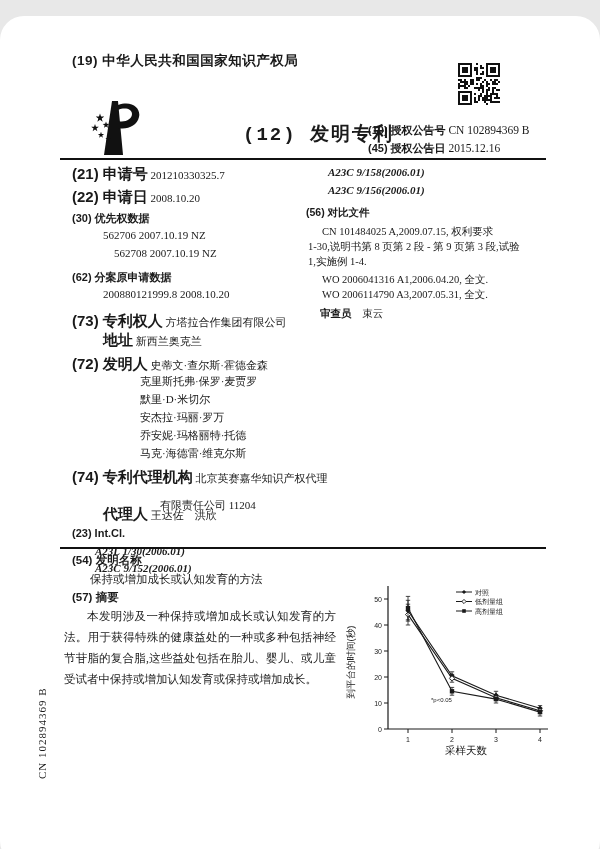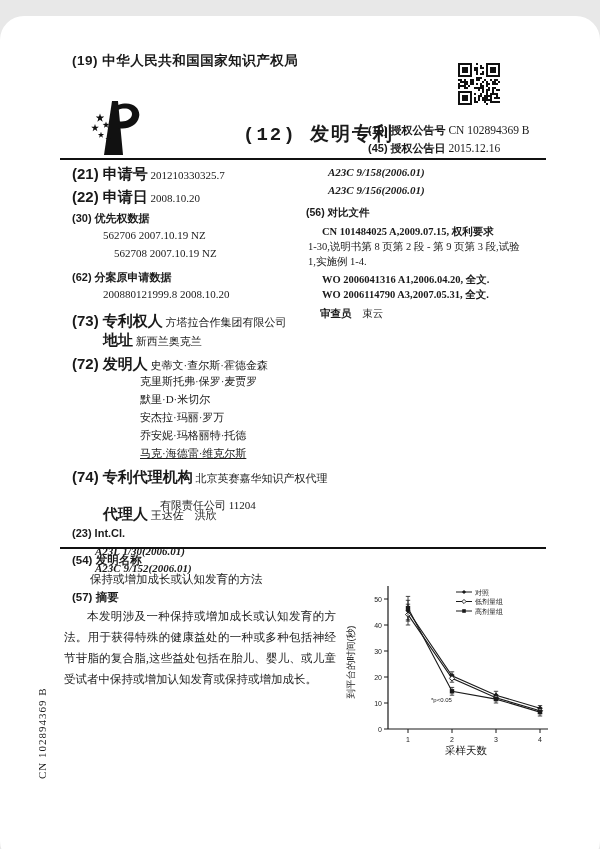--- a/index.html
+++ b/index.html
@@ -17,21 +17,21 @@
   .office{font-size:13.5px;letter-spacing:0.5px;}
   .doctype{font-size:19px;letter-spacing:2px;}
   .publine{font-size:11px;white-space:nowrap;}
   .publine .val{font-size:11.5px;}
   .rule{background:#111;height:2px;}
   .row{font-size:11px;white-space:nowrap;}
   .row .lbl{font-size:15px;}
   .ipc{font-style:italic;font-weight:bold;font-size:11px;}
   .rcol{font-size:10.5px;white-space:nowrap;}
   .refblock{font-size:10.5px;line-height:15px;width:246px;white-space:nowrap;}
-  .refblock .r-ind{padding-left:14px;font-weight:bold;}
+  .refblock .r-ind{padding-left:14px;}
   .refblock .r-gap{margin-top:3px;}
   .pages{font-size:10.5px;}
   .title-sec{font-size:11.5px;}
   .abstract{
     font-size:11.5px;line-height:21px;text-align:justify;
     text-indent:2em;white-space:normal;
   }
   .sidecode{
     font-size:11px;letter-spacing:1px;
     transform:rotate(-90deg);transform-origin:0 0;white-space:nowrap;
@@ -320,21 +320,21 @@
   </div>
 
   <div class="abs row" style="left:72px;top:339px;">
     <span class="lbl">(72) 发明人</span>
     <span class="val">史蒂文·查尔斯·霍德金森</span>
   </div>
   <div class="abs row val" style="left:140px;top:358px;">克里斯托弗·保罗·麦贾罗</div>
   <div class="abs row val" style="left:140px;top:376px;">默里·D·米切尔</div>
   <div class="abs row val" style="left:140px;top:394px;">安杰拉·玛丽·罗万</div>
   <div class="abs row val" style="left:140px;top:412px;">乔安妮·玛格丽特·托德</div>
-  <div class="abs row val" style="left:140px;top:430px;text-decoration:underline;">马克·海德雷·维克尔斯</div>
+  <div class="abs row val" style="left:140px;top:430px;">马克·海德雷·维克尔斯</div>
 
   <div class="abs row" style="left:72px;top:452px;">
     <span class="lbl">(74) 专利代理机构</span>
     <span class="val">北京英赛嘉华知识产权代理</span>
   </div>
   <div class="abs row val" style="left:160px;top:482px;">有限责任公司 11204</div>
   <div class="abs row" style="left:103px;top:489px;">
     <span class="lbl">代理人</span>
     <span class="val">王达佐　洪欣</span>
   </div>

